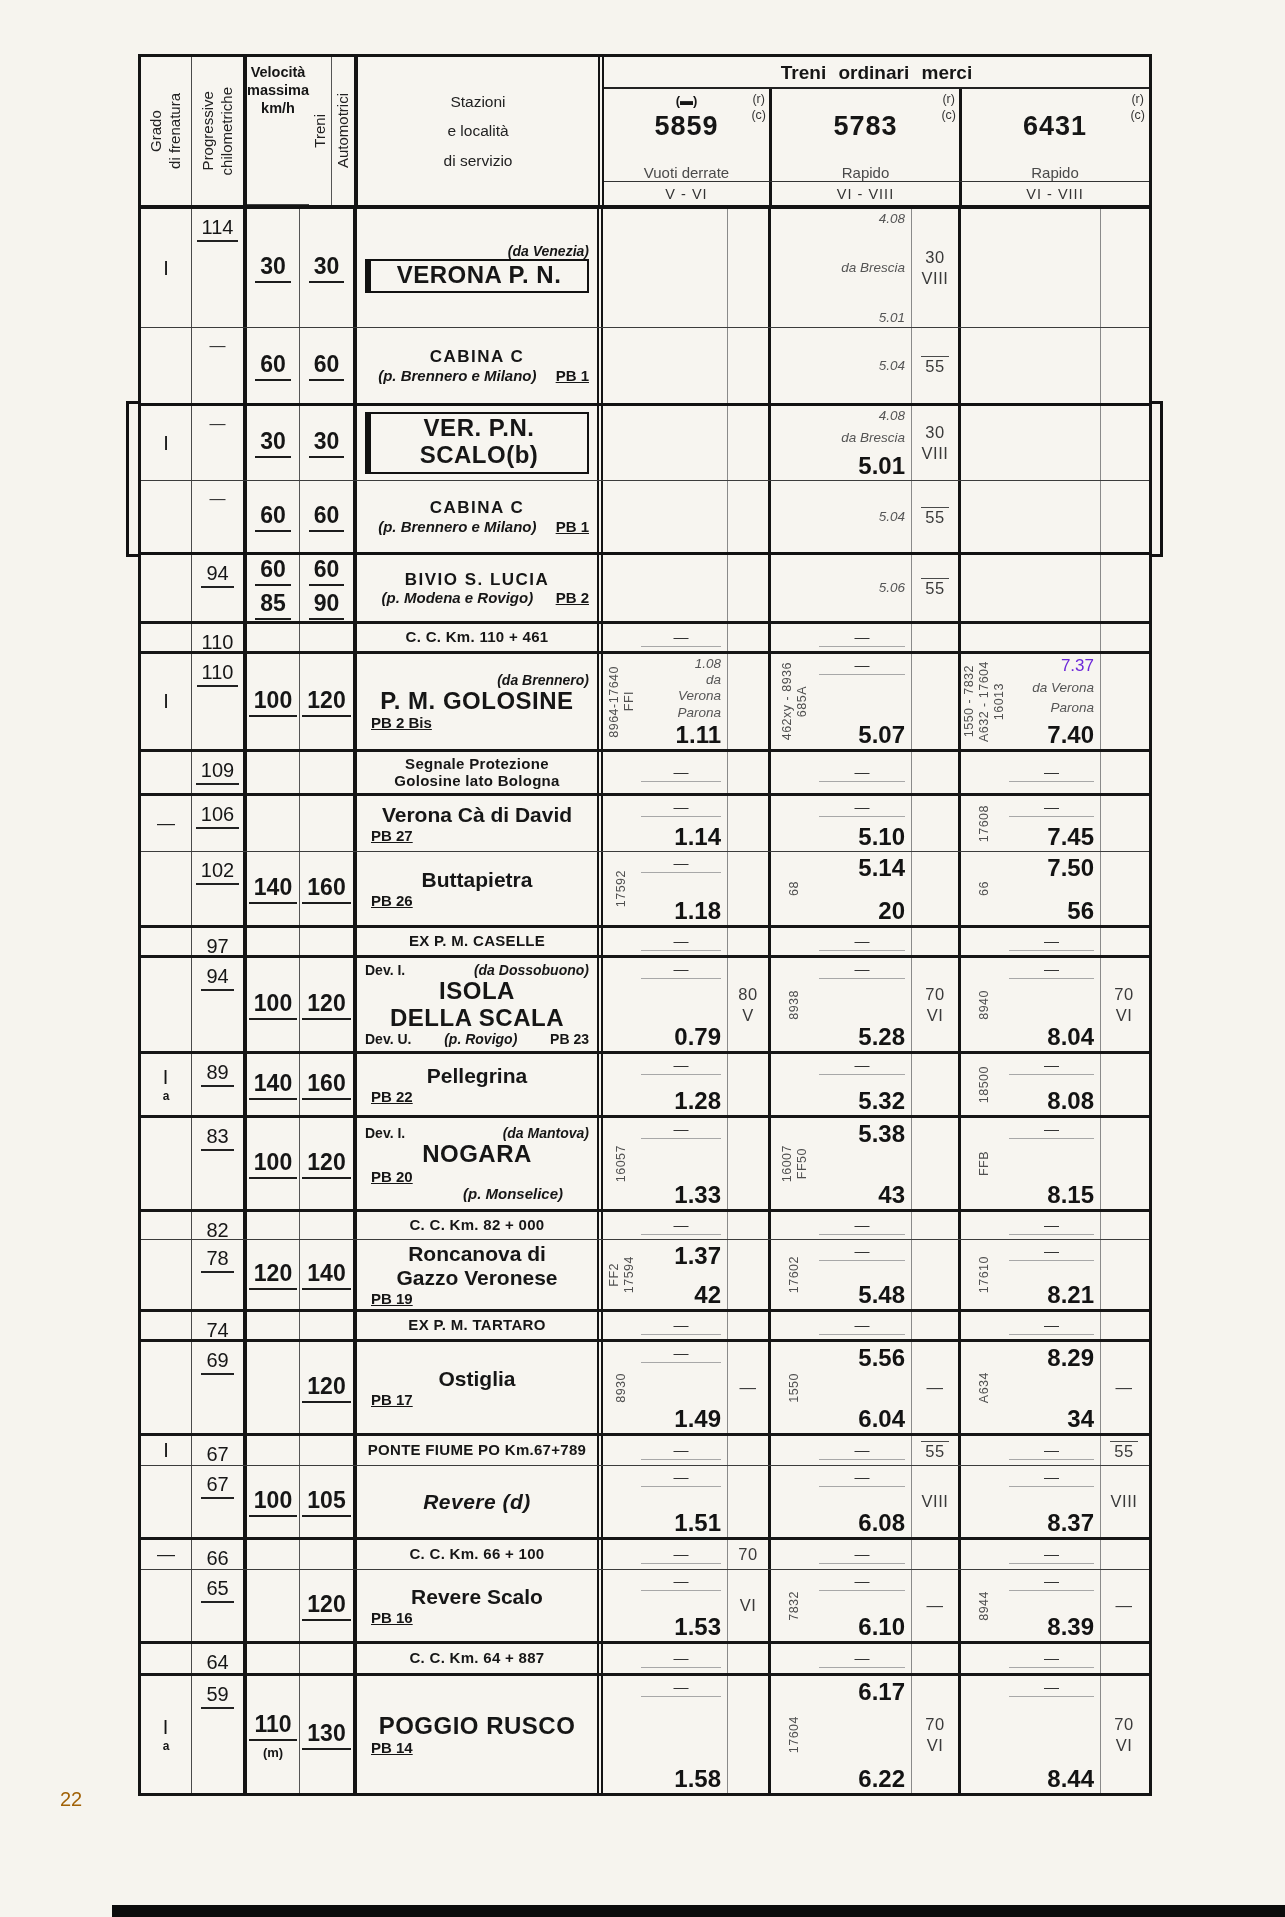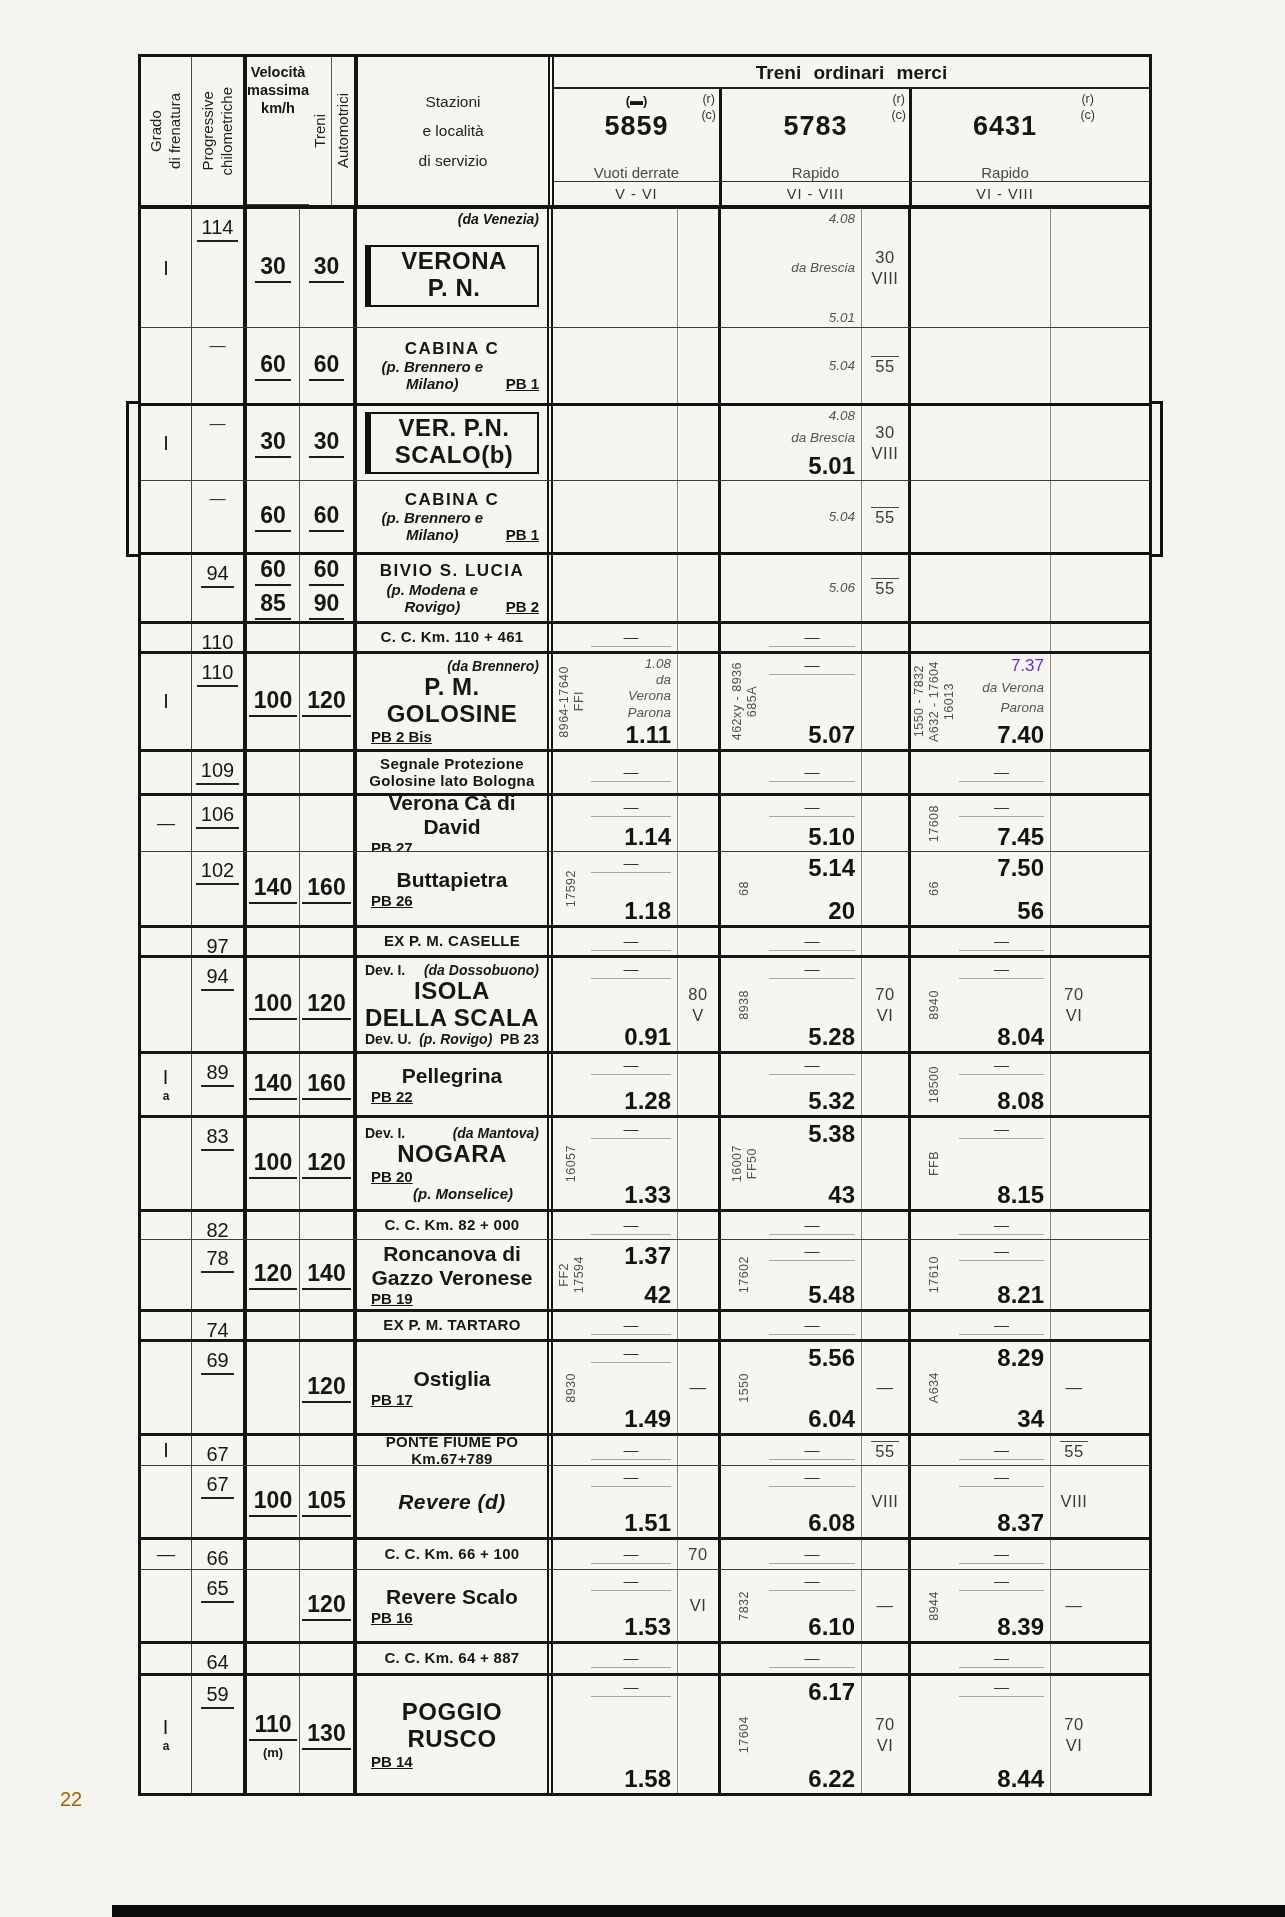--- a/index.html
+++ b/index.html
@@ -6,21 +6,21 @@
   html,body { background:#d8d5cf; }
   .sheet { position:relative; width:1285px; height:1917px; background:#f6f4ee;
            font-family:"Liberation Sans", sans-serif; color:#161616; overflow:hidden; }
   .frame { position:absolute; left:138px; top:54px; width:1014px; border:3px solid #141414; background:#f7f5f0; }
 
   
   .c-grado   { width:51px;  border-right:1px solid #4a4a4a; }
   .c-prog    { width:55px;  border-right:4px solid #141414; }
   .c-treni   { width:53px;  border-right:1px solid #555; }
   .c-auto    { width:57px;  border-right:4px solid #141414; }
-  .c-station { width:196px; border-right:6px double #141414; }
+  .c-station { width:246px; border-right:6px double #141414; }
   .c-t1 { width:168px; border-right:3px solid #141414; }
   .c-t2 { width:190px; border-right:3px solid #141414; }
   .c-t3 { width:186px; }
 
   
   .thead { display:flex; height:152px; border-bottom:4px solid #141414; }
   .hcell { display:flex; align-items:center; justify-content:center; }
   .rot { writing-mode:vertical-rl; transform:rotate(180deg); white-space:pre-line; }
   .h-rot { font-size:15px; line-height:1.25; text-align:center; color:#222; }
   .hc-speed { display:flex; flex-direction:row; }
@@ -65,21 +65,21 @@
   .st { justify-content:center; padding:2px 8px; }
   .st-pre { width:100%; text-align:right; font-size:14px; font-style:italic; font-weight:600; }
   .st-dev { width:100%; display:flex; justify-content:space-between; font-size:14px; font-weight:700; }
   .st-dev .dr { font-style:italic; }
   .st-name { width:100%; text-align:center; line-height:1.12; }
   .st-xl  .st-name { font-size:24px; font-weight:700; letter-spacing:0.5px; }
   .st-lg  .st-name { font-size:21px; font-weight:700; }
   .st-md  .st-name { font-size:17px; font-weight:600; letter-spacing:1.5px; }
   .st-note .st-name { font-size:15px; font-weight:700; letter-spacing:0.3px; }
   .st-it .st-name { font-style:italic; letter-spacing:0.5px; }
-  .boxed { display:block; width:auto; margin:18px auto; border:2.5px solid #111; border-left:6px solid #111;
+  .boxed { display:block; width:auto; margin:0 auto; border:2.5px solid #111; border-left:6px solid #111;
            padding:1px 18px 3px; }
   .st-sub { width:100%; display:flex; align-items:flex-end; }
   .st-sub .sb { flex:1; text-align:center; font-size:15px; font-style:italic; font-weight:600; }
   .st-sub .pb { font-size:15px; font-weight:700; white-space:nowrap; padding-left:6px;text-decoration:underline; }
   .st-sub2 { width:100%; text-align:right; font-size:15px; font-style:italic; font-weight:700; padding-right:26px; }
 
   
   .tgroup { display:flex; align-items:stretch; overflow:hidden; }
   .tnote { display:flex; align-items:center; justify-content:center; gap:1px; padding:2px 0; }
   .tn-1 { width:36px; } .tn-23 { width:46px; }
@@ -640,21 +640,21 @@
             <div class="st-dev">
               <div class="dl">Dev. U.</div>
               <div class="dr">(p. Rovigo)</div>
               <div class="pb">PB 23</div>
             </div>
           </div>
           <div class="tgroup c-t1">
             <div class="tnote tn-1"></div>
             <div class="tmid">
               <div class="v v-d">—</div>
-              <div class="v v-b">0.91</div>
+              <div class="v v-b">0.79</div>
             </div>
             <div class="tright tr-1">
               <div class="rv">80</div>
               <div class="rv">V</div>
             </div>
           </div>
           <div class="tgroup c-t2">
             <div class="tnote tn-23">
               <div class="rot">8938</div>
             </div>

